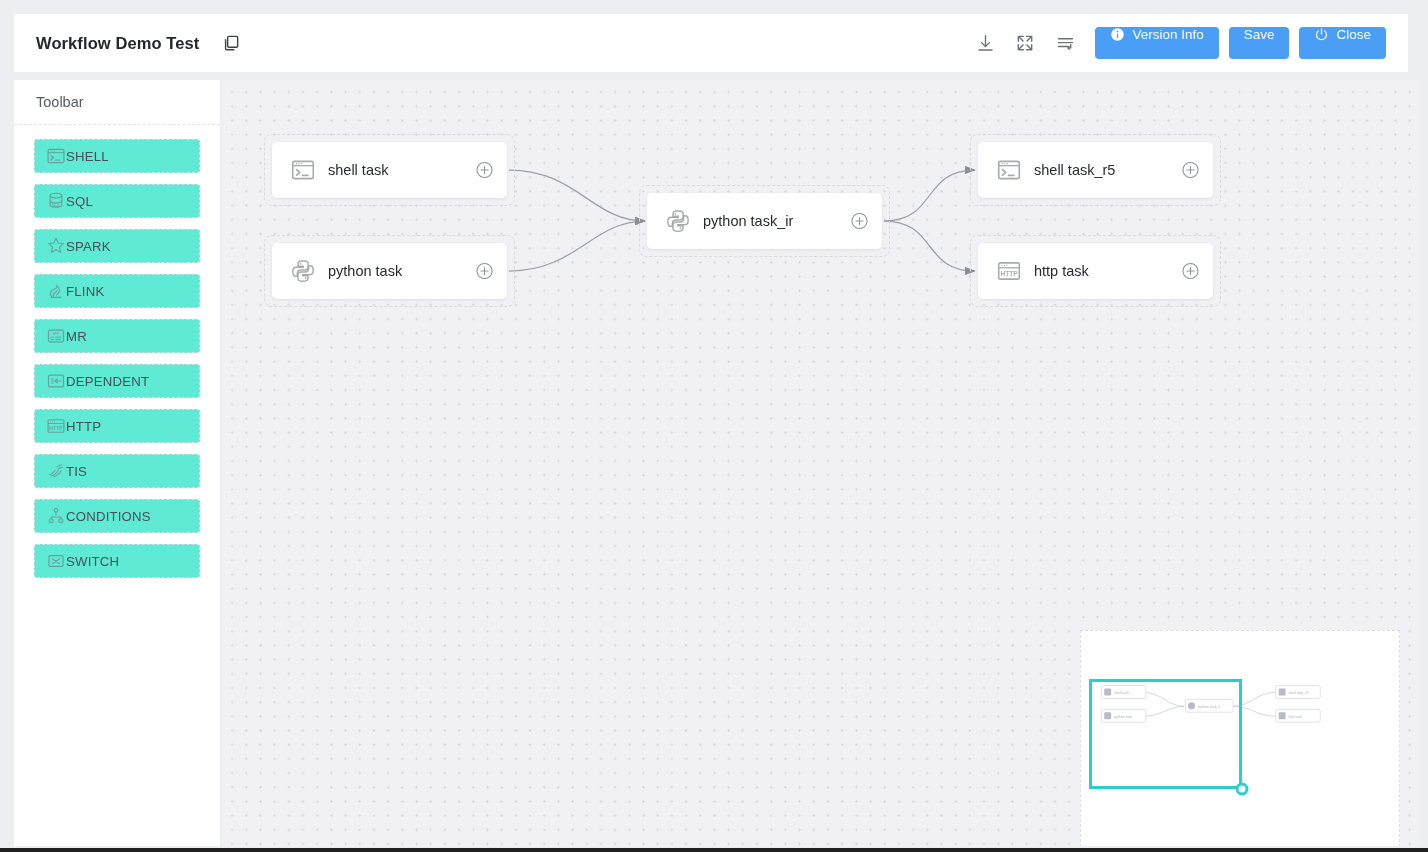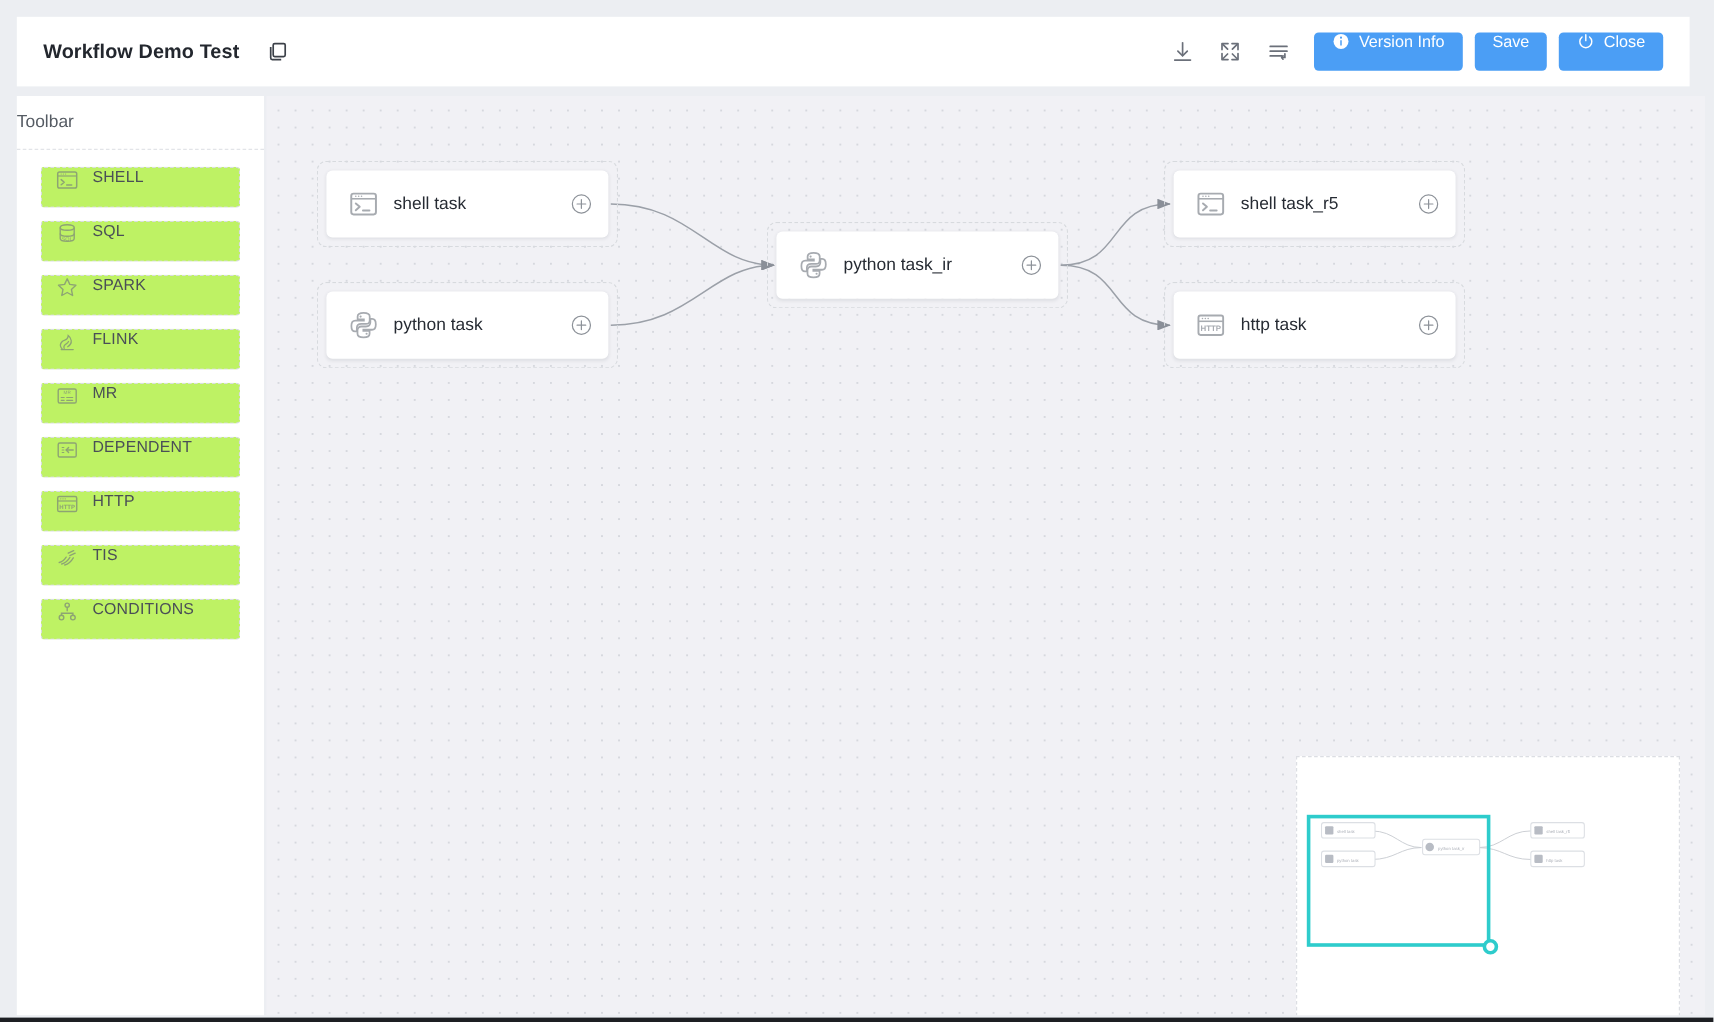--- a/index.html
+++ b/index.html
@@ -41,28 +41,29 @@
 
   
   .sidebar {
     position: absolute; left: 14px; top: 80px;
     width: 206px; height: 766px;
     background: #ffffff;
     overflow: hidden;
   }
   .sidebar-header {
     height: 45px; display: flex; align-items: center;
+    padding-left: 22px;
     font-size: 14.5px; color: #555b63;
     border-bottom: 1px dashed #e2e4e8;
   }
   .sidebar-list { padding: 14px 20px 10px 20px; display: flex; flex-direction: column; gap: 11px; }
   .tool-item {
     height: 34px; border: 1px dashed #d9dce1; border-radius: 3px;
-    background: #bef264; display: flex; 
-    padding-left: 11px; gap: 11px; cursor: grab;
+    background: #5eead4; display: flex; align-items: center;
+    padding-left: 11px; cursor: grab;
   }
   .tool-label { font-size: 13.2px; color: #4a4f57; letter-spacing: .2px; }
   .tool-ico { width: 20px; height: 20px; display: block; flex: none; opacity: .62; }
 
   
   .canvas {
     position: absolute; left: 222px; top: 80px;
     width: 1199px; height: 766px;
     background-color: #f1f1f5;
     background-image:
@@ -265,20 +266,27 @@
           <span class="tool-label">TIS</span>
         </div>
         <div class="tool-item">
           <span class="tool-ico"><svg viewBox="0 0 24 24" width="20" height="20" fill="none" stroke="#70757d" stroke-width="1.4">
         <circle cx="12" cy="5.2" r="2.1"></circle>
               <circle cx="6.3" cy="17.6" r="2.3"></circle>
               <circle cx="17.7" cy="17.6" r="2.3"></circle>
         <path d="M12 7.4v3.4M6.3 15.3v-2.1h11.4v2.1" stroke-linecap="round"></path>
             </svg></span>
           <span class="tool-label">CONDITIONS</span>
+        </div>
+        <div class="tool-item">
+          <span class="tool-ico"><svg viewBox="0 0 24 24" width="20" height="20" fill="none" stroke="#70757d" stroke-width="1.4">
+        <rect x="3.5" y="5.5" width="17" height="13" rx="1.4"></rect>
+              <path d="M8 9.5l8 5.5M16 9.5l-8 5.5" stroke-linecap="round"></path>
+            </svg></span>
+          <span class="tool-label">SWITCH</span>
         </div>
       </div>
   </div>
 
   <div class="canvas">
     <svg class="edges" viewBox="0 0 1199 766" preserveAspectRatio="none">
       <defs>
         <marker id="ah" markerWidth="9" markerHeight="7" refX="8.4" refY="3.5" orient="auto">
           <path d="M0 0 L9 3.5 L0 7 z" fill="#8a8f98"></path>
         </marker>

